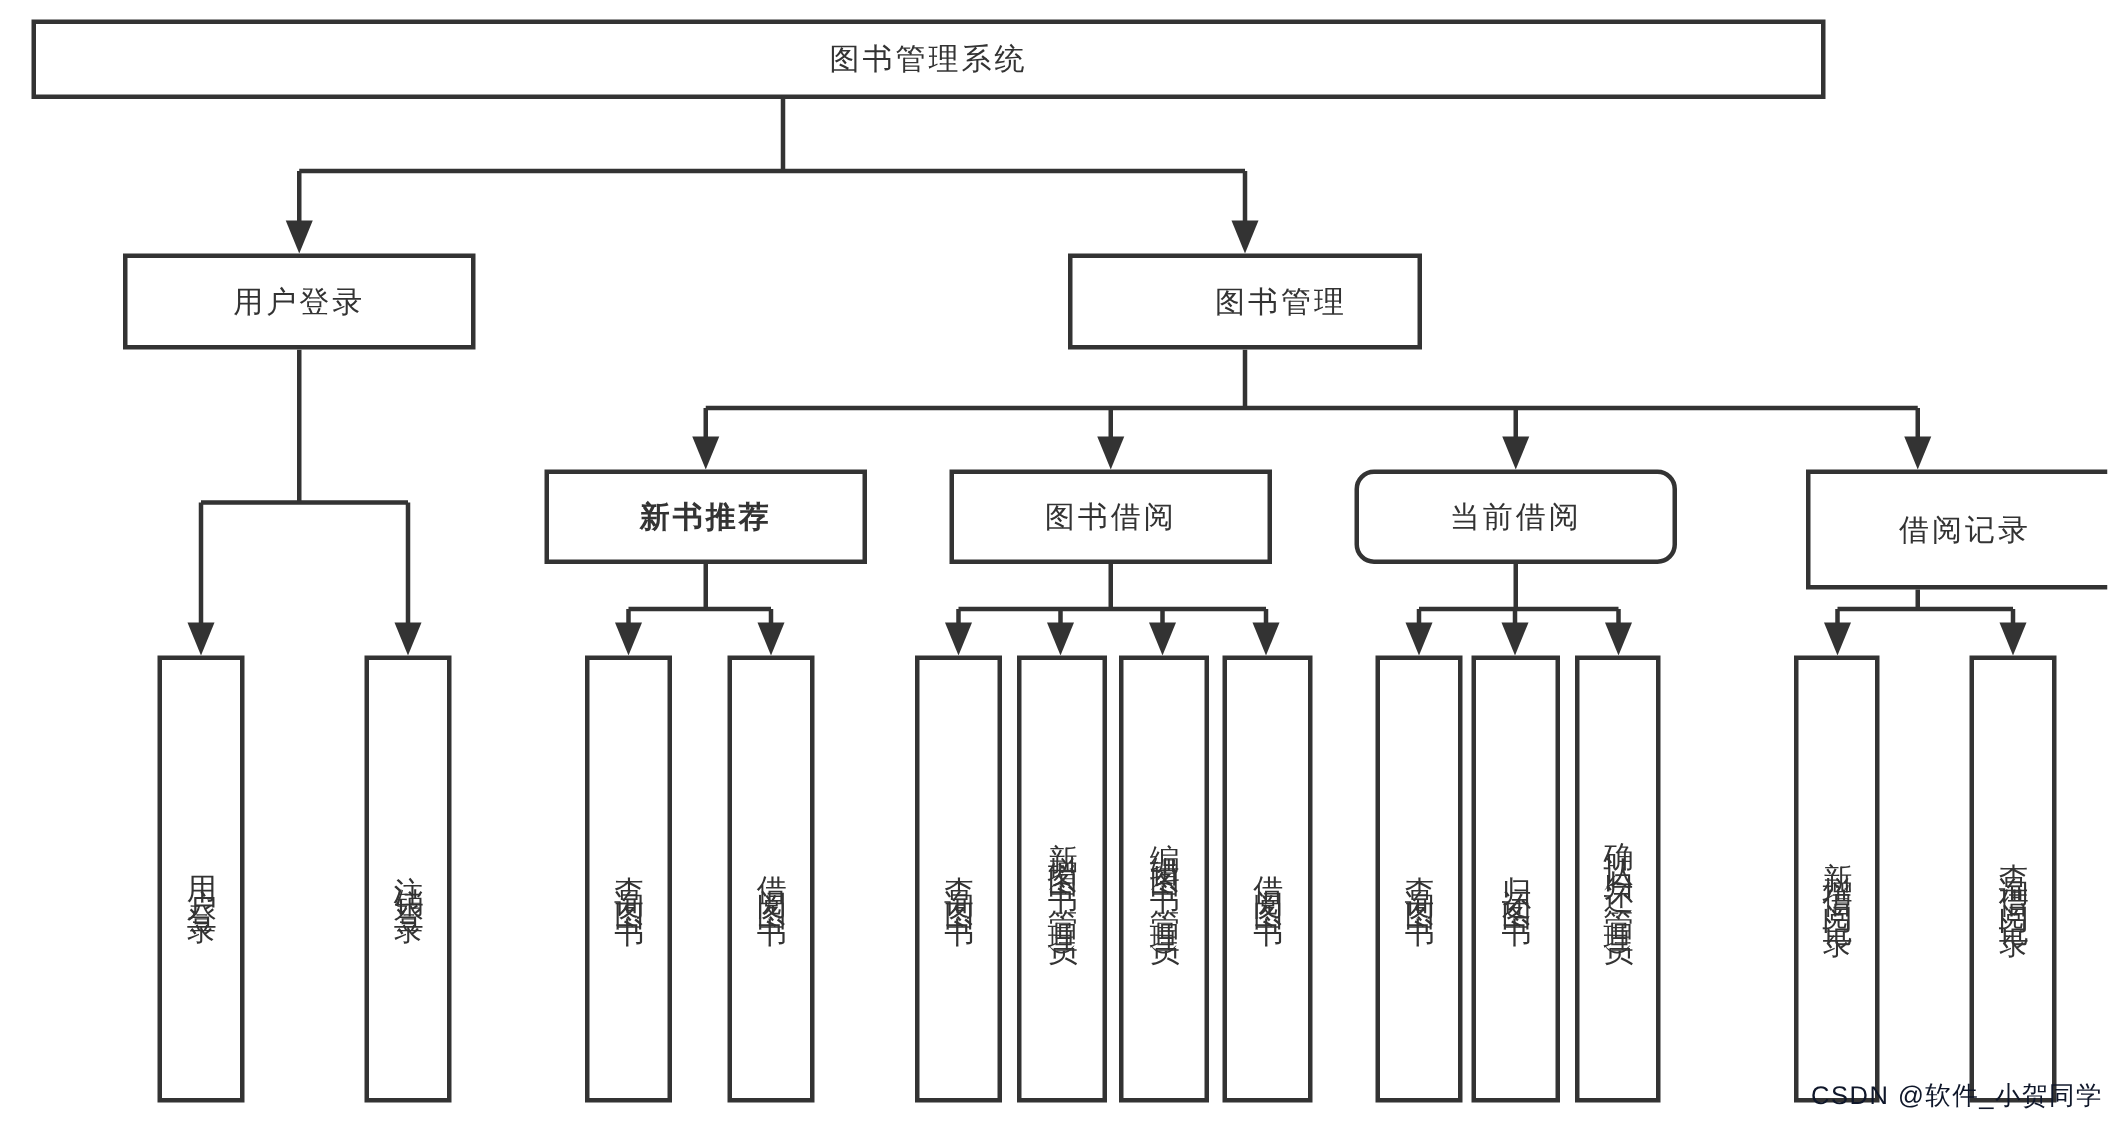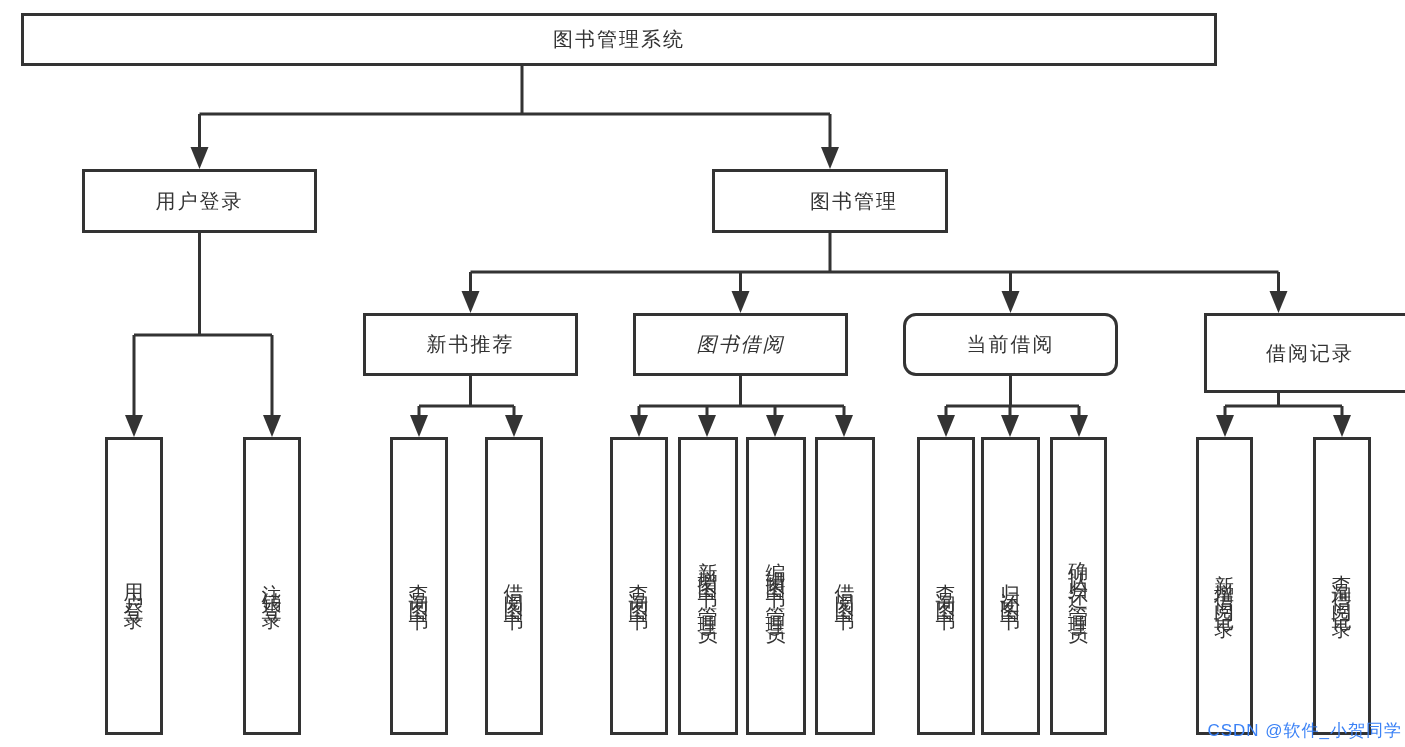--- a/index.html
+++ b/index.html
@@ -43,43 +43,43 @@
     writing-mode: vertical-rl;
     text-orientation: mixed;
     letter-spacing: 9px;
     font-size: 20px;
     white-space: normal;
     line-height: 1;
   }
   .root-box   { left: 21px;  top: 13px;  width: 1196px; height: 53px; }
   .n-user     { left: 82px;  top: 169px; width: 235px;  height: 64px; }
   .n-bookmgmt { left: 712px; top: 169px; width: 236px;  height: 64px; padding-left: 48px; }
-  .n-newrec   { left: 363px; top: 313px; width: 215px;  height: 63px; }
-  .n-borrow   { left: 633px; top: 313px; width: 215px;  height: 63px; font-style: italic; }
+  .n-newrec   { left: 363px; top: 313px; width: 215px;  height: 63px; font-weight: bold; }
+  .n-borrow   { left: 633px; top: 313px; width: 215px;  height: 63px; }
   .n-current  { left: 903px; top: 313px; width: 215px;  height: 63px; border-radius: 13px; }
   .n-records  { left: 1204px;top: 313px; width: 212px;  height: 80px; }
   .l-a1 { left: 105px; }
   .l-a2 { left: 243px; }
   .l-b1 { left: 390px; }
   .l-b2 { left: 485px; }
   .l-c1 { left: 610px; }
   .l-c2 { left: 678px; width: 60px; }
   .l-c3 { left: 746px; width: 60px; }
   .l-c4 { left: 815px; width: 60px; }
   .l-d1 { left: 917px; }
   .l-d2 { left: 981px; width: 59px; }
   .l-d3 { left: 1050px; width: 57px; }
   .l-e1 { left: 1196px; width: 57px; }
   .l-e2 { left: 1313px; }
   .watermark {
     position: absolute;
     right: 3px;
     bottom: 5px;
     font-size: 17px;
-    color: #3b82f6;
+    color: #0f172a;
     letter-spacing: 1px;
     white-space: nowrap;
     z-index: 5;
   }
 </style>
 </head>
 <body>
 
 <div class="canvas">
 

